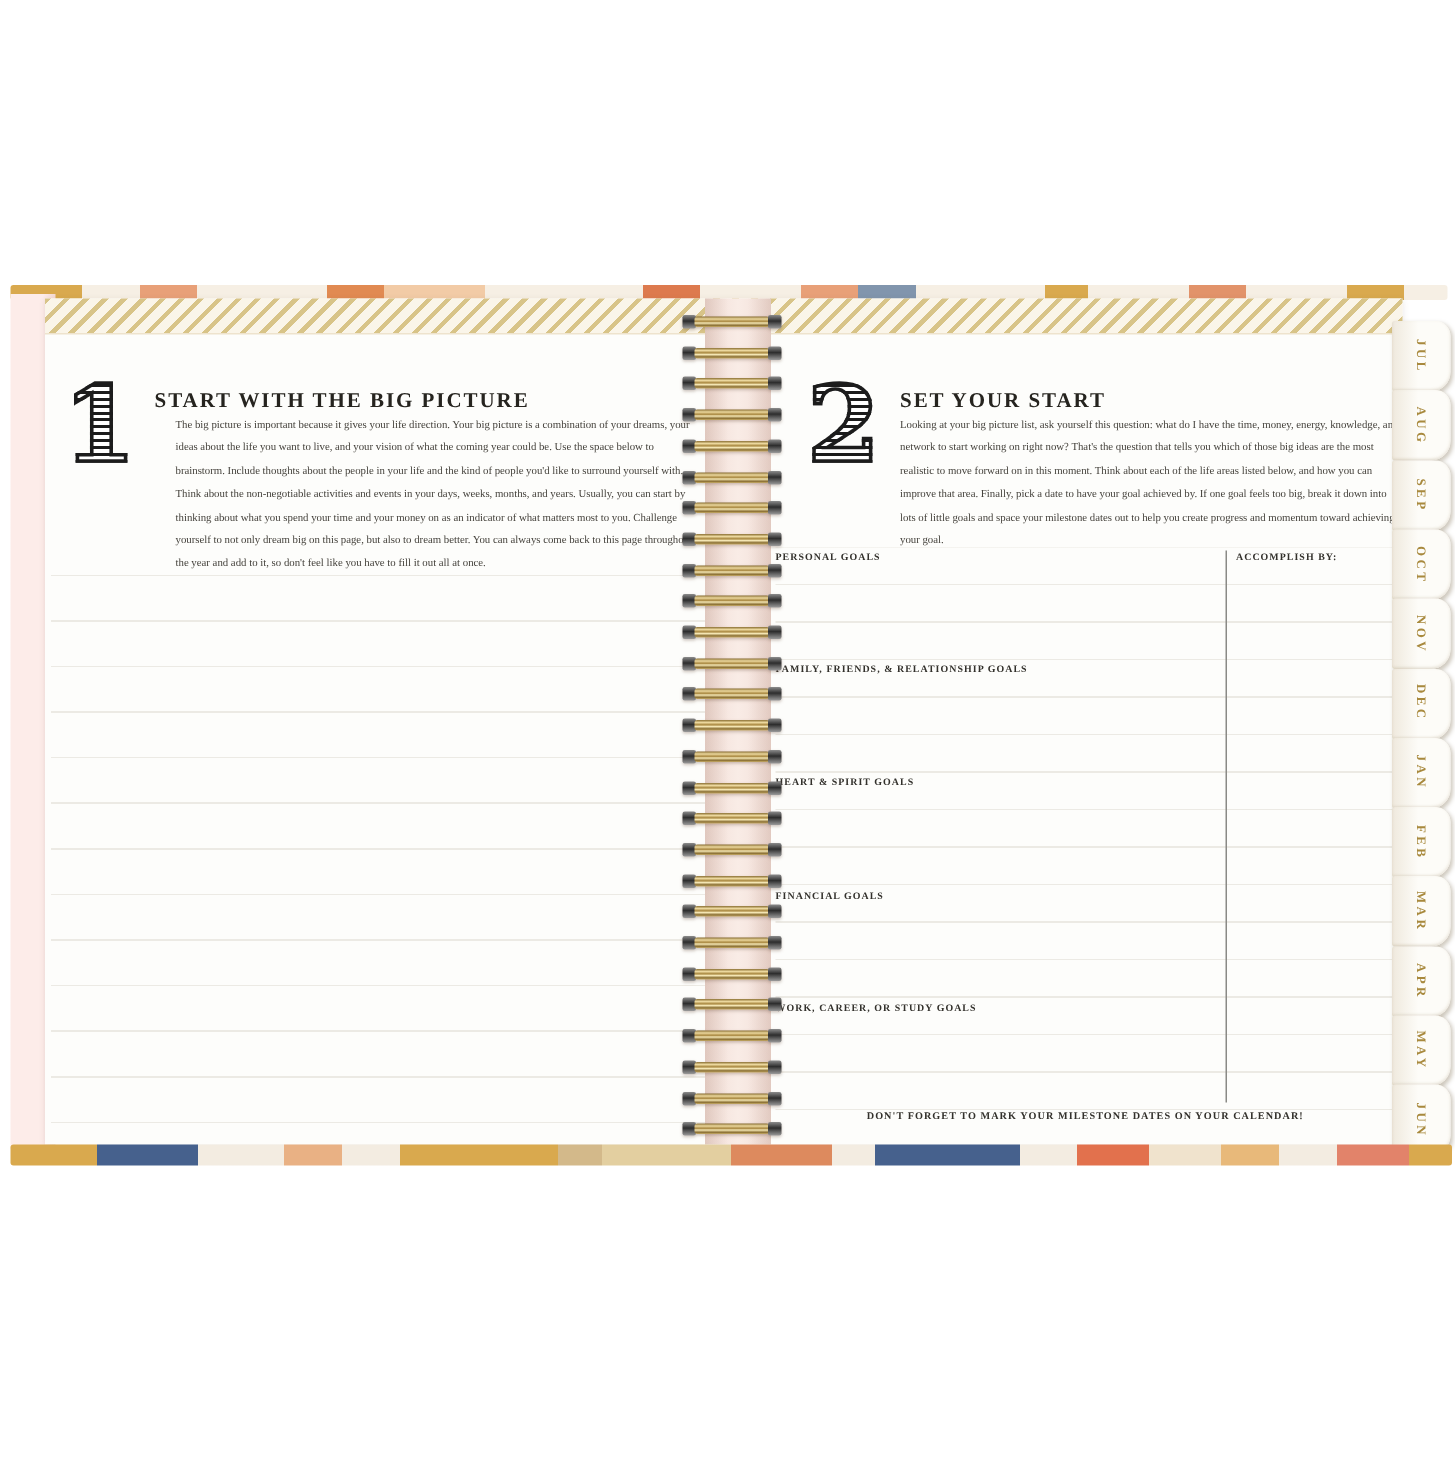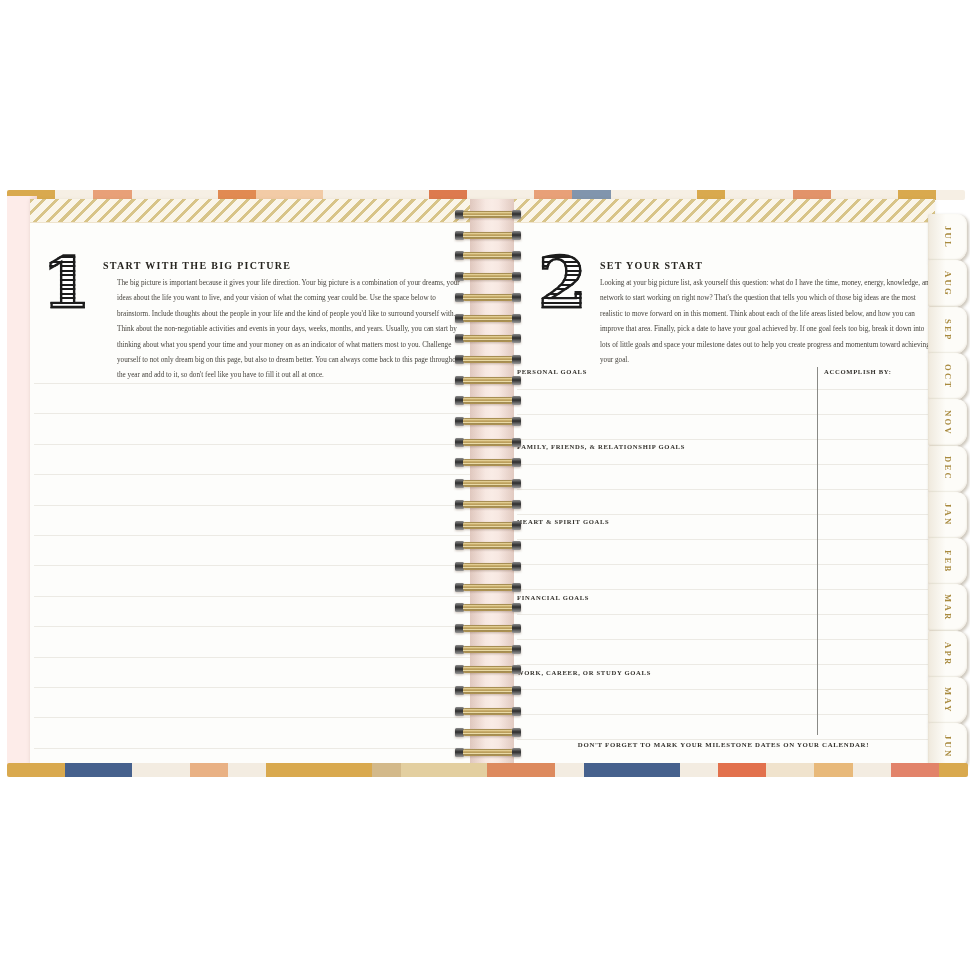--- a/index.html
+++ b/index.html
@@ -45,21 +45,21 @@
 
   .numeral { position:absolute; font-family:"DejaVu Serif", serif; font-weight:bold;
     font-size:70px; line-height:54px; letter-spacing:0;
     color:transparent;
     background:repeating-linear-gradient(180deg, #1c1c1c 0 2px, #ffffff 2px 4.6px);
     -webkit-background-clip:text; background-clip:text;
     -webkit-text-stroke:2.4px #1c1c1c; }
   .page-left  .numeral { left:5px;  top:33px; }
   .page-right .numeral { left:26px; top:33px; }
 
-  .chapter-title { position:absolute; font-weight:700; font-size:10px; letter-spacing:1.3px;
+  .chapter-title { position:absolute; font-weight:700; font-size:14px; letter-spacing:1.3px;
     color:#26241f; white-space:nowrap; }
   .page-left  .chapter-title { left:66px; top:37px; }
   .page-right .chapter-title { left:88px; top:37px; }
 
   .chapter-body { position:absolute; font-size:7.2px; line-height:15.4px; color:#45423c;
     text-align:left; }
   .page-left  .chapter-body { left:80px; top:53px; width:352px; }
   .page-right .chapter-body { left:88px; top:53px; width:334px; }
 
   

